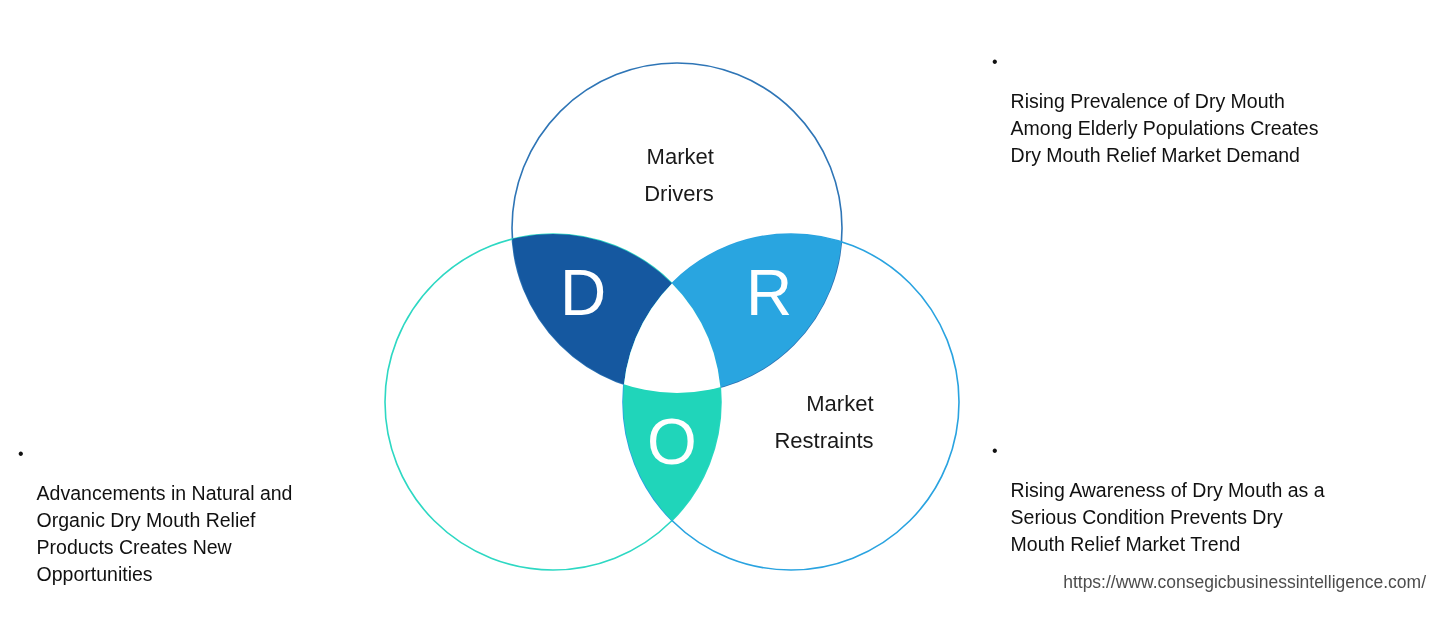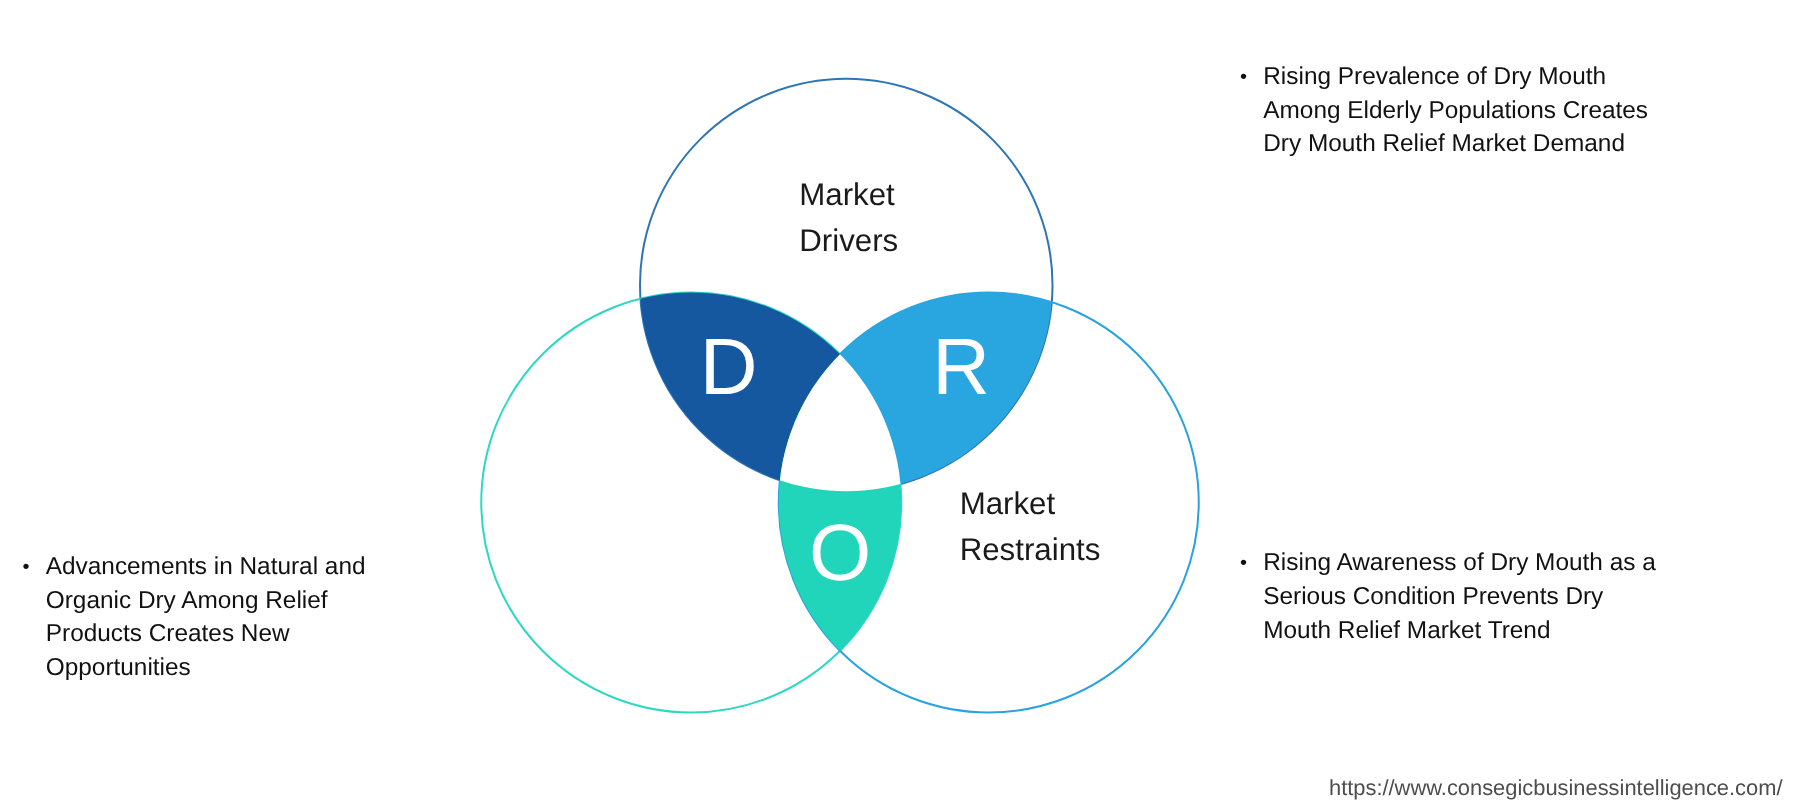--- a/index.html
+++ b/index.html
@@ -15,22 +15,22 @@
   .venn-letter {
     font-family: "Liberation Sans", sans-serif;
     font-size: 64px;
     font-weight: 400;
     fill: #ffffff;
     text-anchor: middle;
   }
   .circle-label {
     position: absolute;
     transform: translateX(-50%);
-    text-align: left;
-    font-size: 25px;
+    text-align: right;
+    font-size: 22px;
     line-height: 37px;
     color: #1a1a1a;
     white-space: pre-line;
   }
   .label-drivers    { left: 679px; top: 138px; }
   .label-opportunity{ left: 505px; top: 396px; }
   .label-restraints { left: 824px; top: 385px; }
   .annotation {
     position: absolute;
     display: flex;
@@ -38,27 +38,27 @@
     gap: 13px;
     font-size: 19.5px;
     line-height: 27px;
     color: #111111;
   }
   .annotation .dot {
     font-size: 16px;
     line-height: 27px;
     color: #111111;
   }
-  .annotation .text { white-space: pre-line; }
+  .annotation .text { white-space: pre-line; margin-top: 40px; }
   .annotation-drivers    { left: 992px; top: 48px; }
   .annotation-opportunity{ left: 18px;  top: 440px; }
   .annotation-restraints { left: 992px; top: 437px; }
   .source-url {
     position: absolute;
-    top: 618px;
+    top: 570px;
     right: 27px;
     font-size: 17.5px;
     line-height: 24px;
     color: #4d4d4d;
   }
 </style>
 </head>
 <body>
 
 <div class="canvas">
@@ -98,21 +98,21 @@
   <div class="annotation annotation-drivers">
     <span class="dot">•</span>
     <span class="text">Rising Prevalence of Dry Mouth
 Among Elderly Populations Creates
 Dry Mouth Relief Market Demand</span>
   </div>
 
   <div class="annotation annotation-opportunity">
     <span class="dot">•</span>
     <span class="text">Advancements in Natural and
-Organic Dry Among Relief
+Organic Dry Mouth Relief
 Products Creates New
 Opportunities</span>
   </div>
 
   <div class="annotation annotation-restraints">
     <span class="dot">•</span>
     <span class="text">Rising Awareness of Dry Mouth as a
 Serious Condition Prevents Dry
 Mouth Relief Market Trend</span>
   </div>

